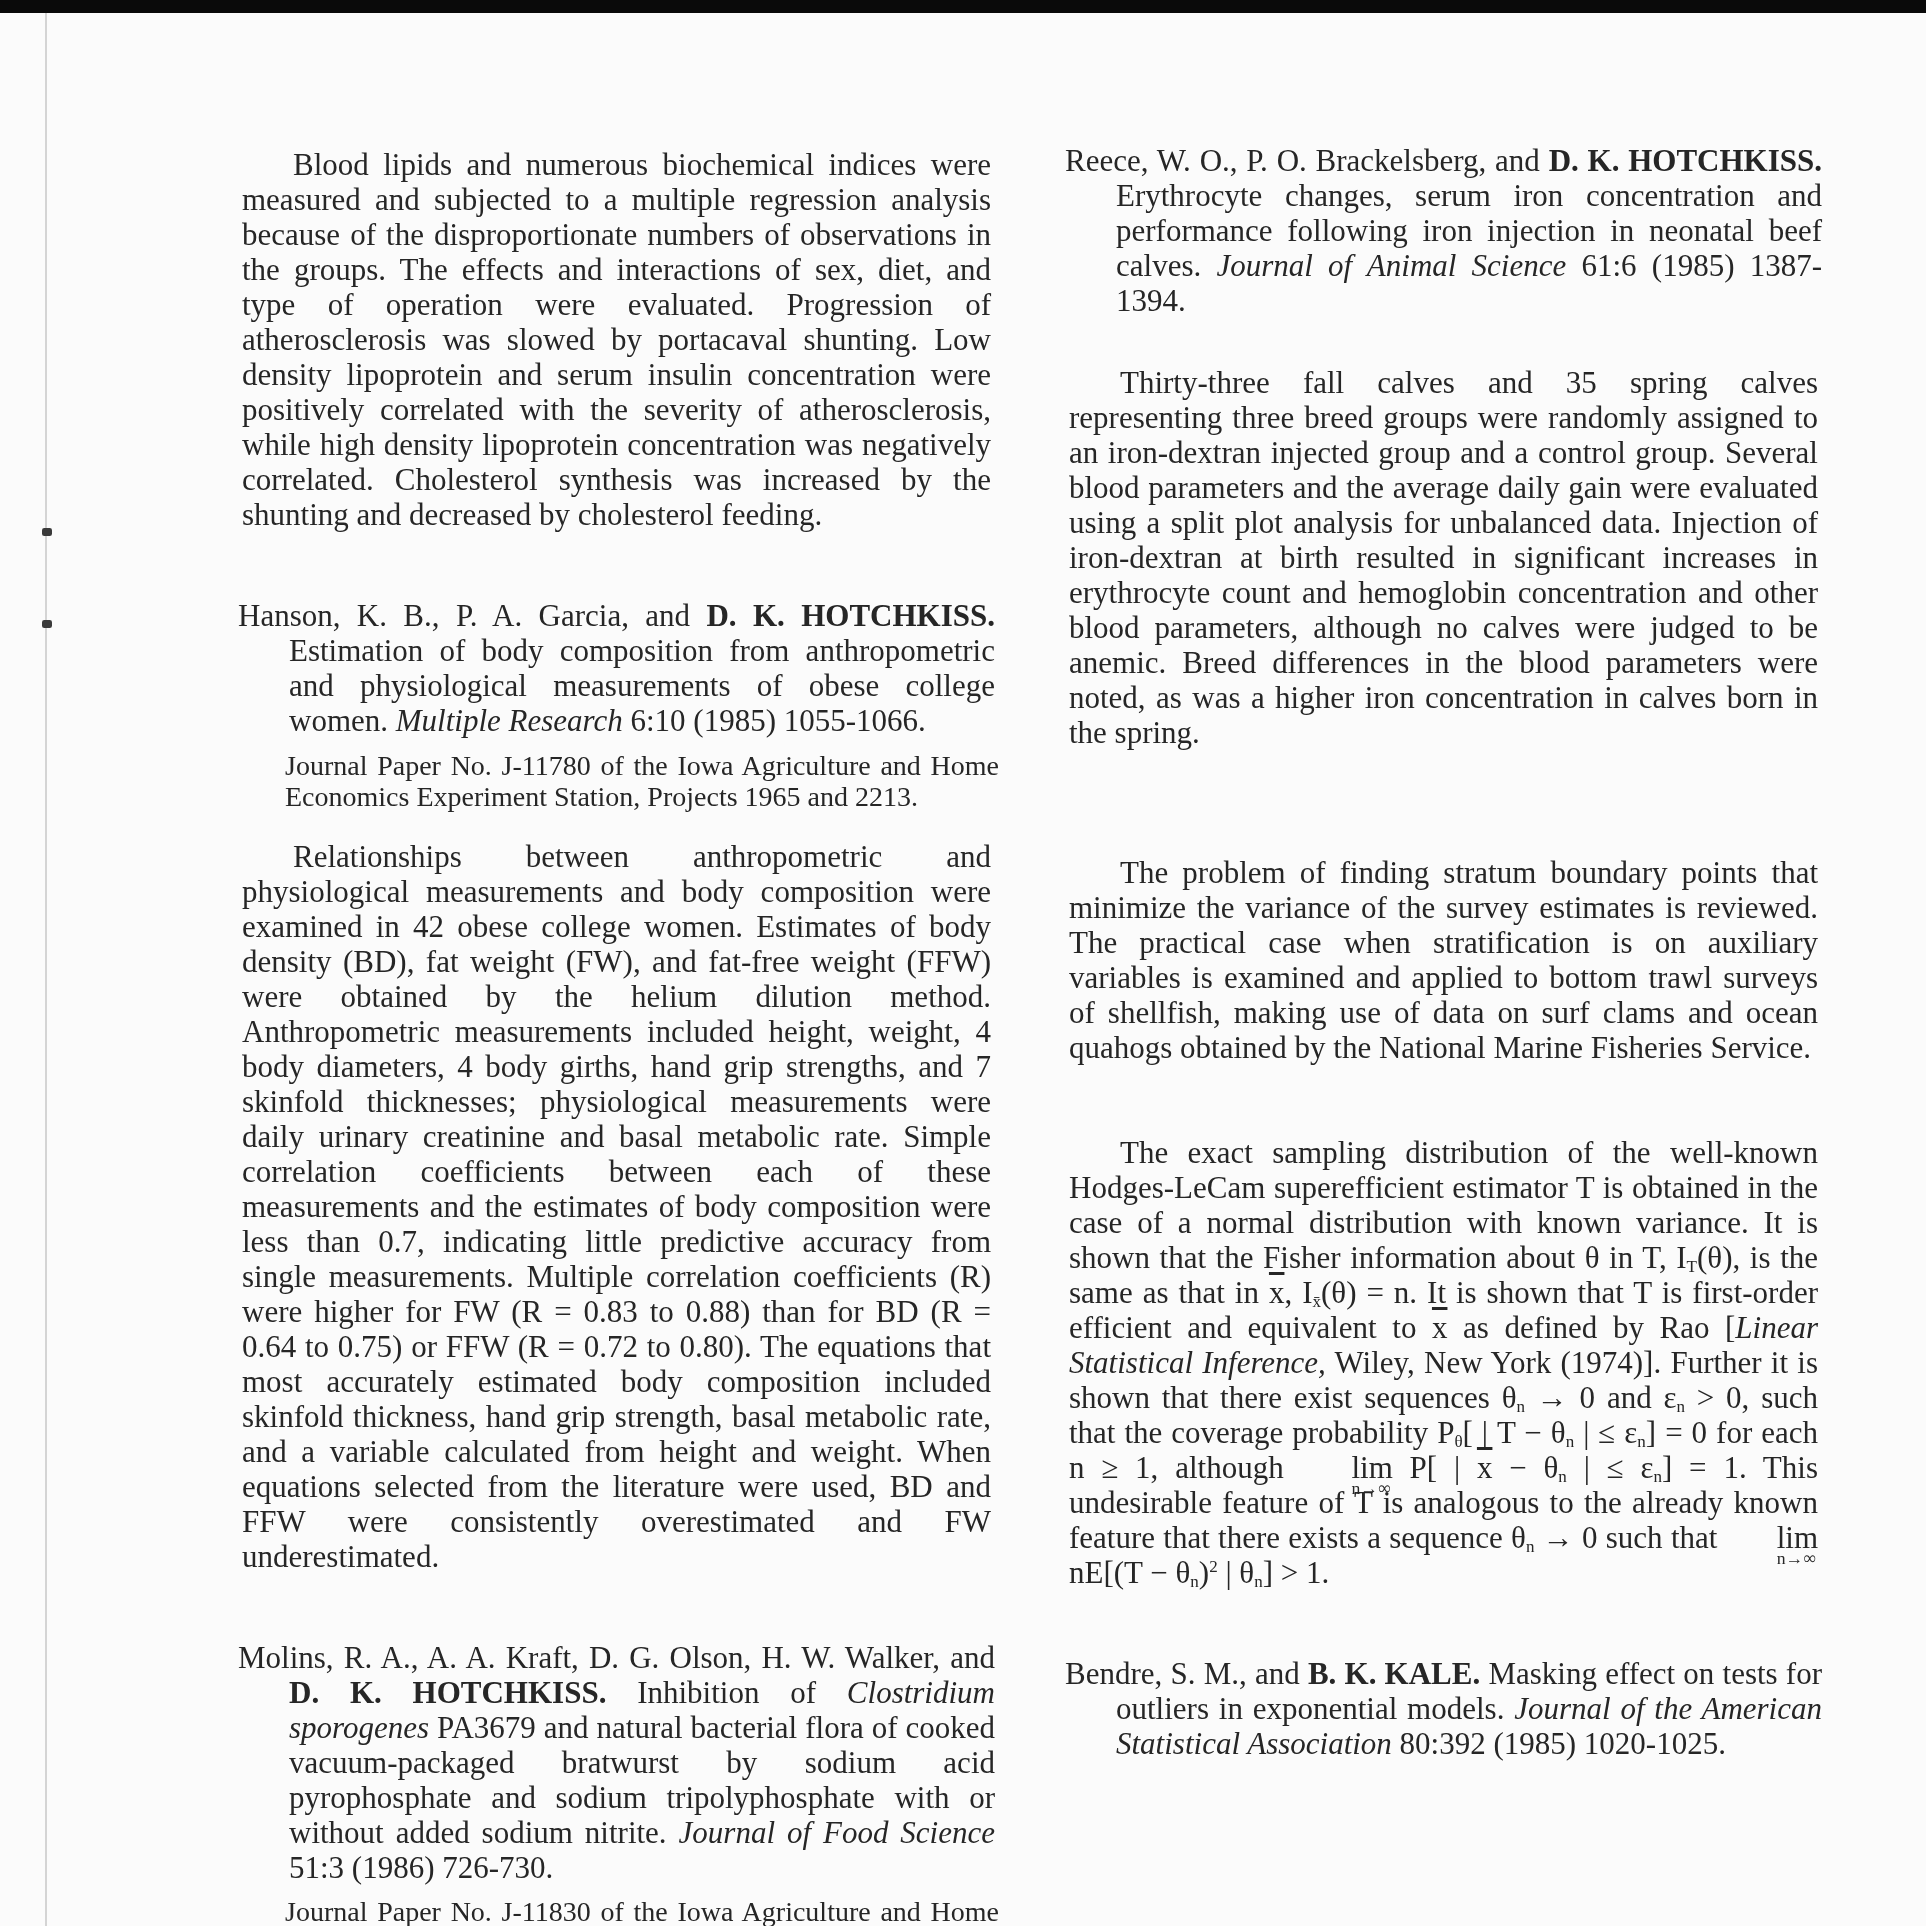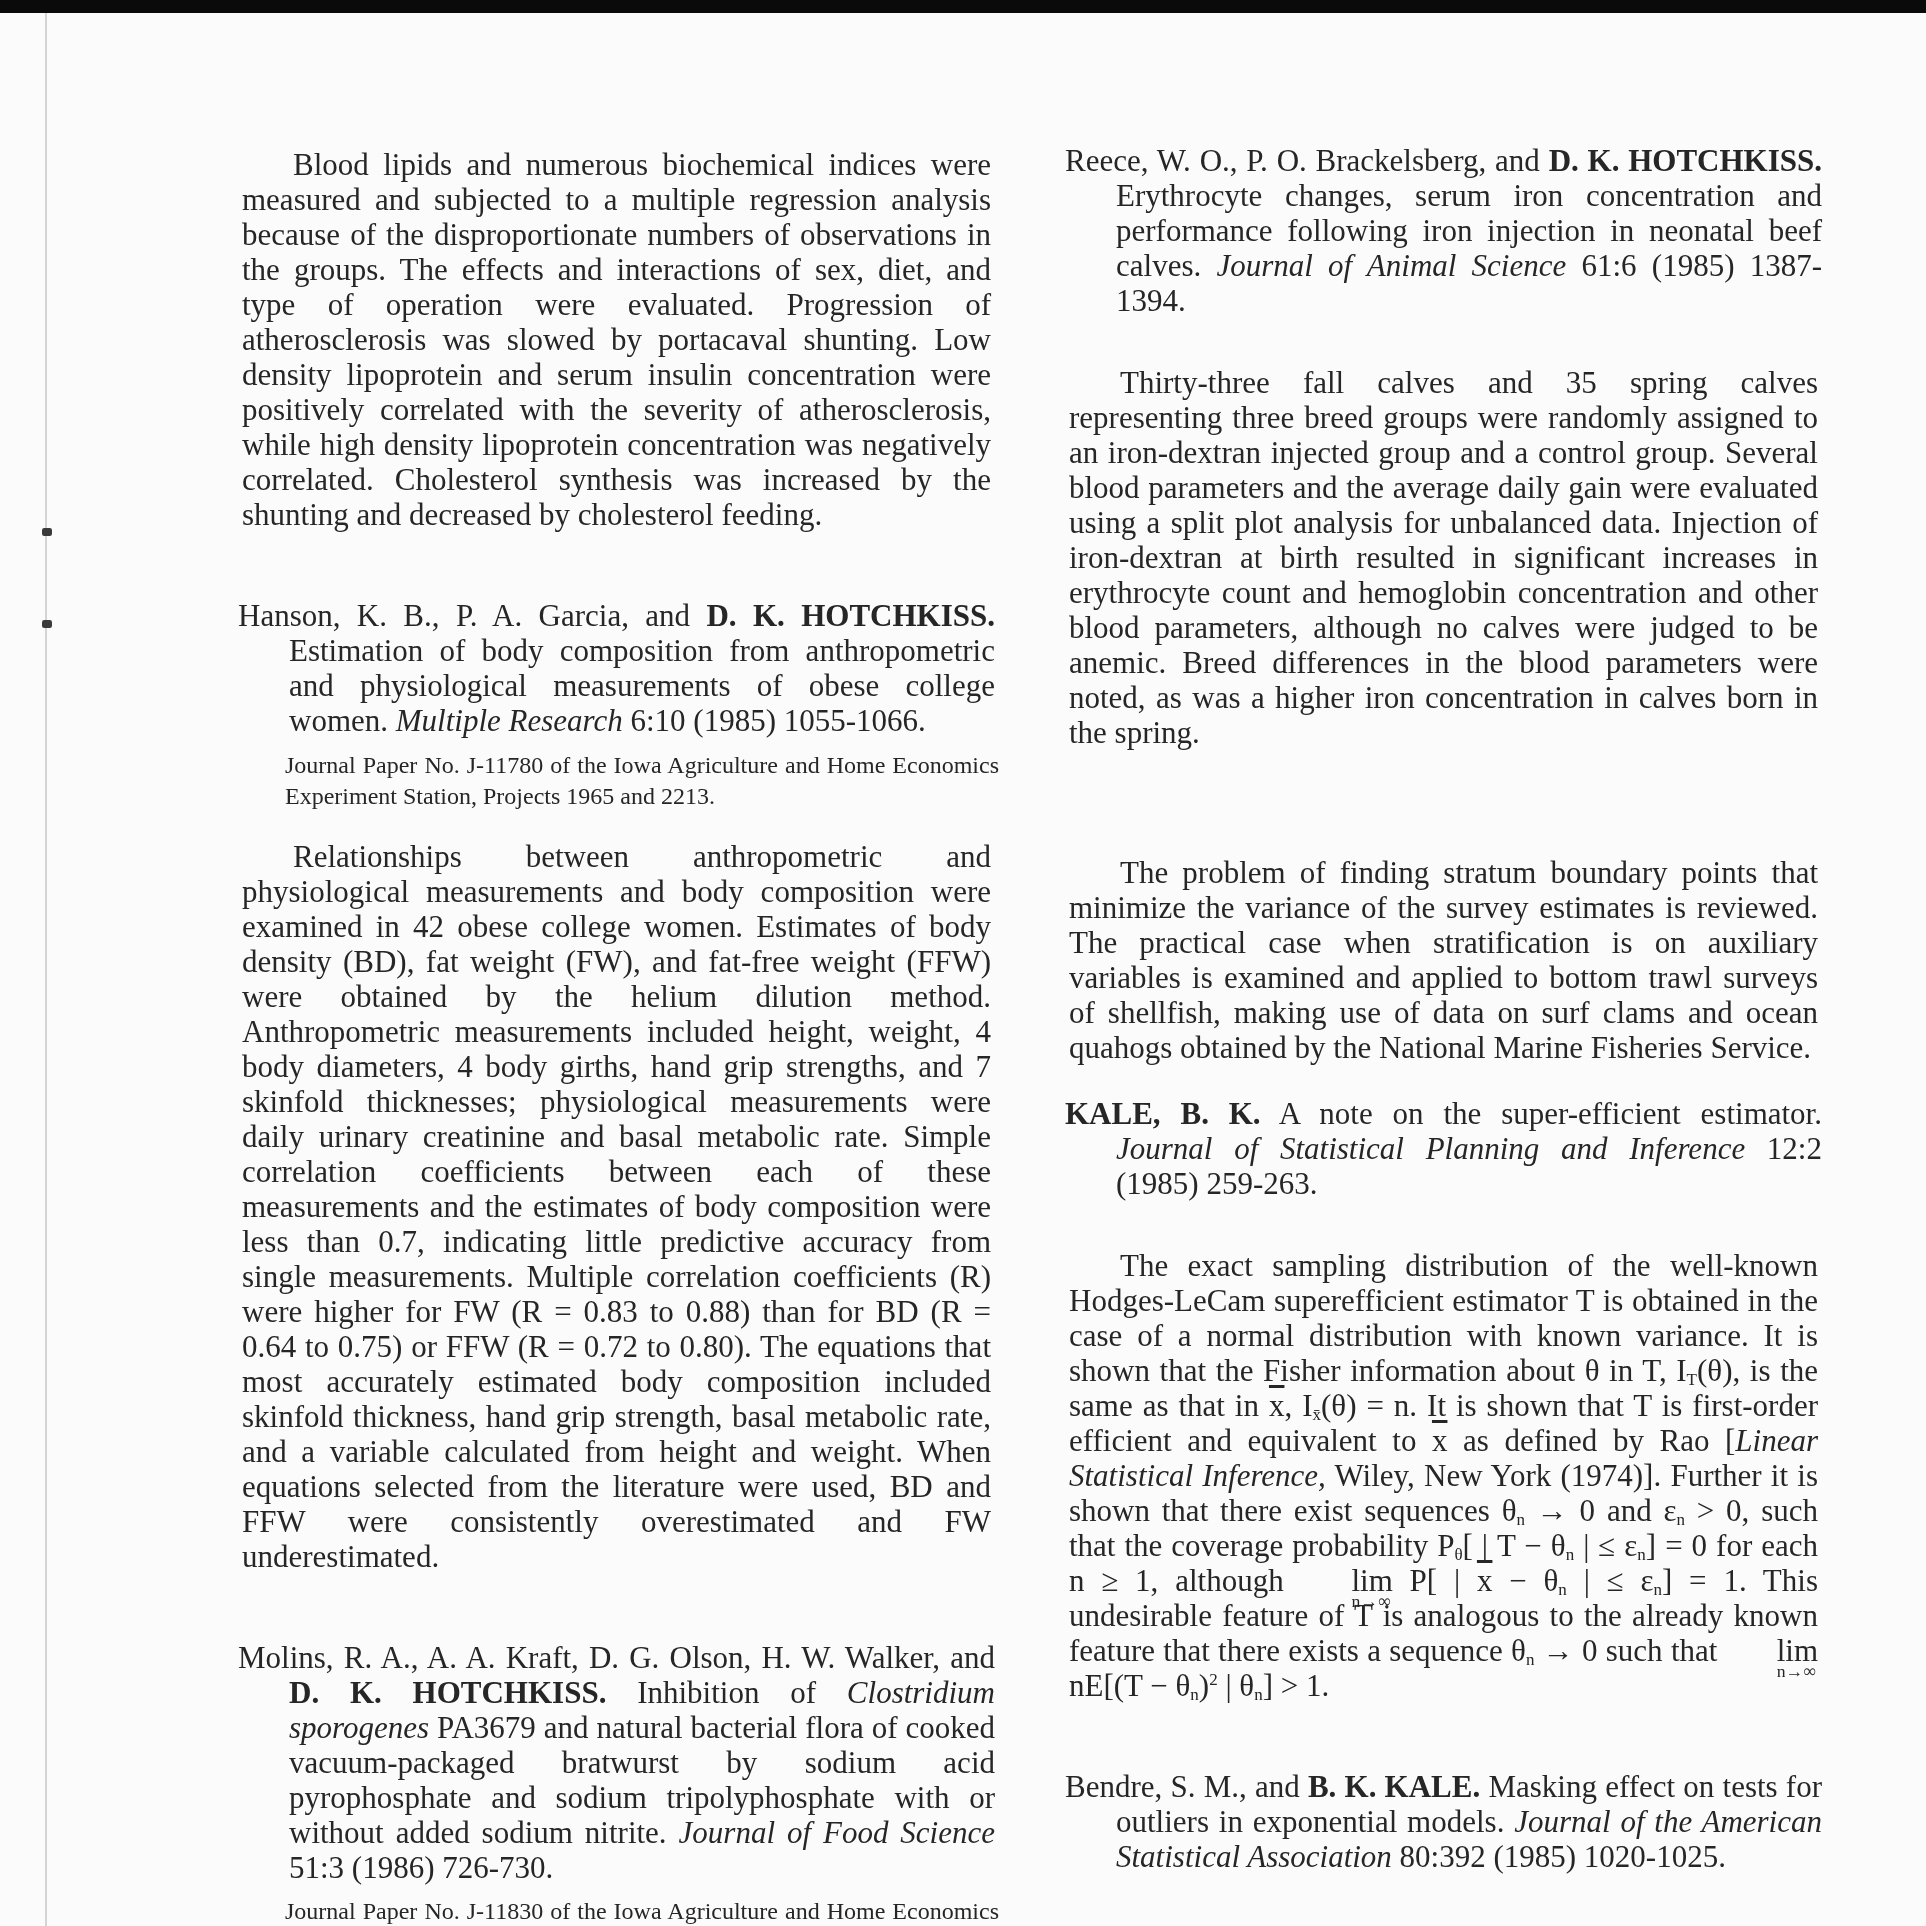--- a/index.html
+++ b/index.html
@@ -17,21 +17,21 @@
   .col-left { left: 234px; }
   .col-right { left: 1061px; }
 
   .citation {
     font-size: 31px; line-height: 35px; text-align: justify;
     padding-left: 51px; text-indent: -51px; margin: 4px;
   }
   .citation b { font-weight: bold; }
   .citation i, .abstract i { font-style: italic; }
   .note {
-    font-size: 24px; line-height: 31px; padding-left: 51px; margin: 11.6px 0 0 0; text-align: justify;
+    font-size: 28px; line-height: 31px; padding-left: 51px; margin: 11.6px 0 0 0; text-align: justify;
   }
   .abstract {
     font-size: 31px; line-height: 35px; text-align: justify; text-indent: 51px; margin: 8px;
   }
   .gap-s { height: 19px; }
   .gap-m { height: 35px; }
   .gap-l { height: 54px; }
   sub { font-size: 55%; vertical-align: -0.25em; line-height: 0; }
   sup { font-size: 55%; line-height: 0; }
   .lim { display: inline-block; position: relative; }
@@ -71,21 +71,20 @@
   <div class="gap-m"></div>
   <p class="abstract">Thirty-three fall calves and 35 spring calves representing three breed groups were randomly assigned to an iron-dextran injected group and a control group. Several blood parameters and the average daily gain were evaluated using a split plot analysis for unbalanced data. Injection of iron-dextran at birth resulted in significant increases in erythrocyte count and hemoglobin concentration and other blood parameters, although no calves were judged to be anemic. Breed differences in the blood parameters were noted, as was a higher iron concentration in calves born in the spring.</p>
 
   <div class="gap-l"></div>
 
   <div class="gap-m"></div>
   <p class="abstract">The problem of finding stratum boundary points that minimize the variance of the survey estimates is reviewed. The practical case when stratification is on auxiliary variables is examined and applied to bottom trawl surveys of shellfish, making use of data on surf clams and ocean quahogs obtained by the National Marine Fisheries Service.</p>
 
   <div class="gap-s"></div>
 
-  <p class="citation"><b>KALE, B. K.</b><span> A note on the super-efficient estimator. </span><i>Journal of Statistical Planning and Inference</i><span> 12:2 (1985) 259-263.</span></p>
   <div class="gap-m"></div>
   <p class="abstract"><span>The exact sampling distribution of the well-known Hodges-LeCam superefficient estimator T is obtained in the case of a normal distribution with known variance. It is shown that the Fisher information about θ in T, I</span><sub>T</sub><span>(θ), is the same as that in </span><span class="xbar">x</span><span>, I</span><sub>x̄</sub><span>(θ) = n. It is shown that T is first-order efficient and equivalent to </span><span class="xbar">x</span><span> as defined by Rao [</span><i>Linear Statistical Inference,</i><span> Wiley, New York (1974)]. Further it is shown that there exist sequences θ</span><sub>n</sub><span> → 0 and ε</span><sub>n</sub><span> &gt; 0, such that the coverage probability P</span><sub>θ</sub><span>[ | T − θ</span><sub>n</sub><span> | ≤ ε</span><sub>n</sub><span>] = 0 for each n ≥ 1, although </span><span class="lim"><span>lim</span><span class="lim-sub">n→∞</span></span><span> P[ | </span><span class="xbar">x</span><span> − θ</span><sub>n</sub><span> | ≤ ε</span><sub>n</sub><span>] = 1. This undesirable feature of T is analogous to the already known feature that there exists a sequence θ</span><sub>n</sub><span> → 0 such that </span><span class="lim"><span>lim</span><span class="lim-sub">n→∞</span></span><span> nE[(T − θ</span><sub>n</sub>)<sup>2</sup><span> | θ</span><sub>n</sub><span>] &gt; 1.</span></p>
 
   <div class="gap-l"></div>
 
   <p class="citation"><span>Bendre, S. M., and </span><b>B. K. KALE.</b><span> Masking effect on tests for outliers in exponential models. </span><i>Journal of the American Statistical Association</i><span> 80:392 (1985) 1020-1025.</span></p>
   <div class="gap-m"></div>
 
 </div>
 

